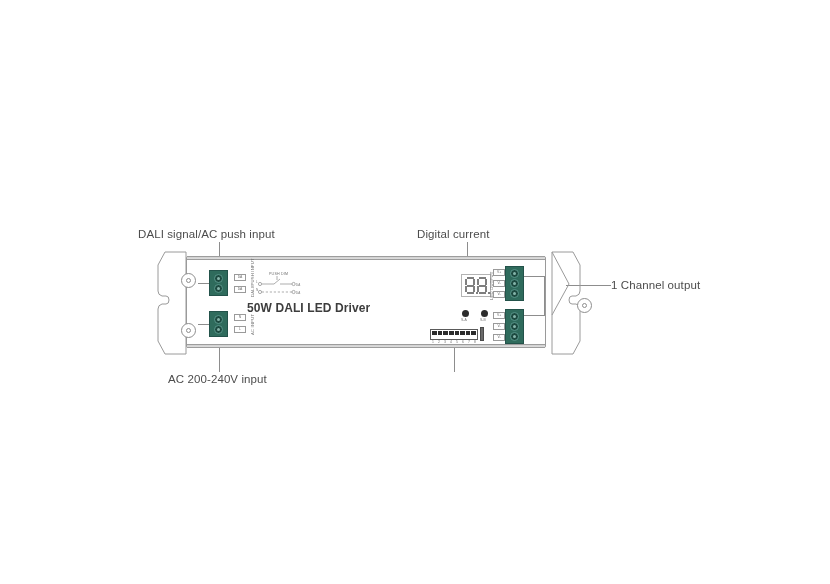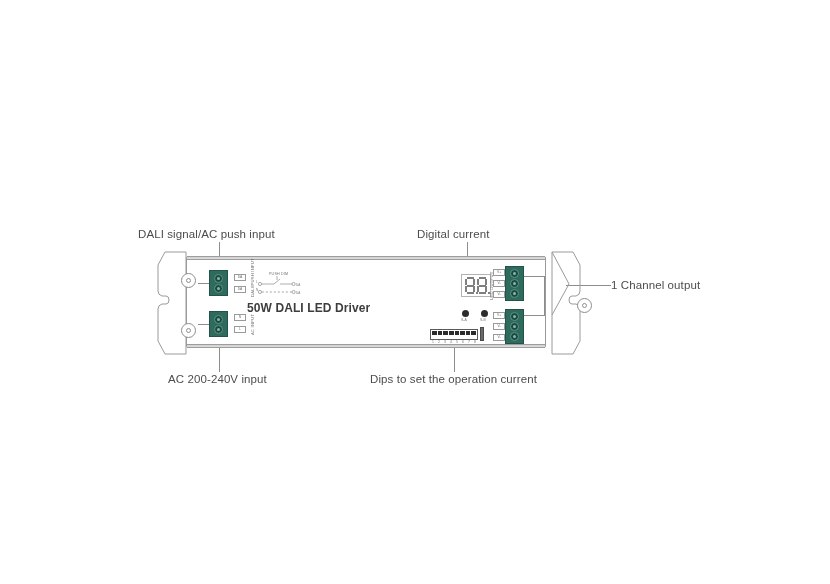--- a/index.html
+++ b/index.html
@@ -291,21 +291,20 @@
 <body>
 
 <div id="stage">
 
   <div class="callout" id="lbl-dali">DALI signal/AC push input</div>
 
   <div class="callout" id="lbl-digital">Digital current</div>
 
   <div class="callout" id="lbl-ac">AC 200-240V input</div>
 
-  <div class="callout" id="lbl-dips">Dips to set the operation current</div>
 
   <div class="callout" id="lbl-channel">1 Channel output</div>
 
   <div class="leader v" style="left:219px; top:229px; height:39px;"></div>
 
   <div class="leader v" style="left:467px; top:229px; height:33px;"></div>
 
   <div class="leader v" style="left:219px; top:311px; height:48px;"></div>
 
   <div class="leader v" style="left:454px; top:327px; height:32px;"></div>

